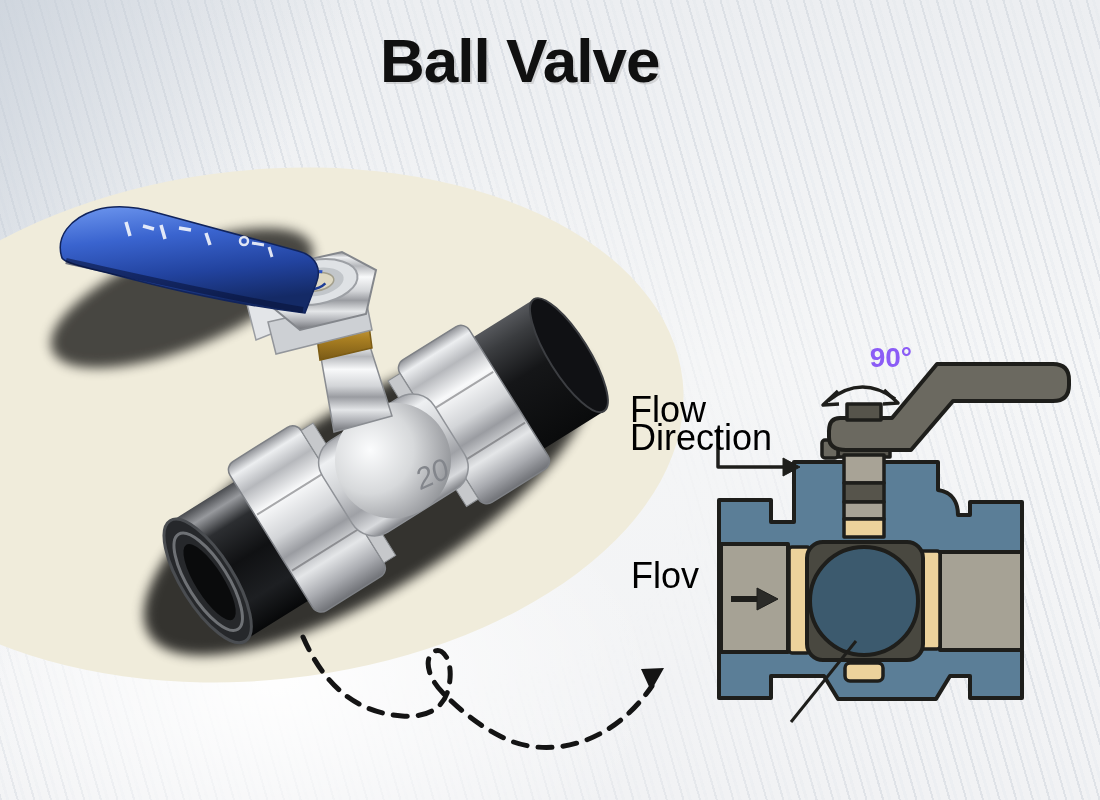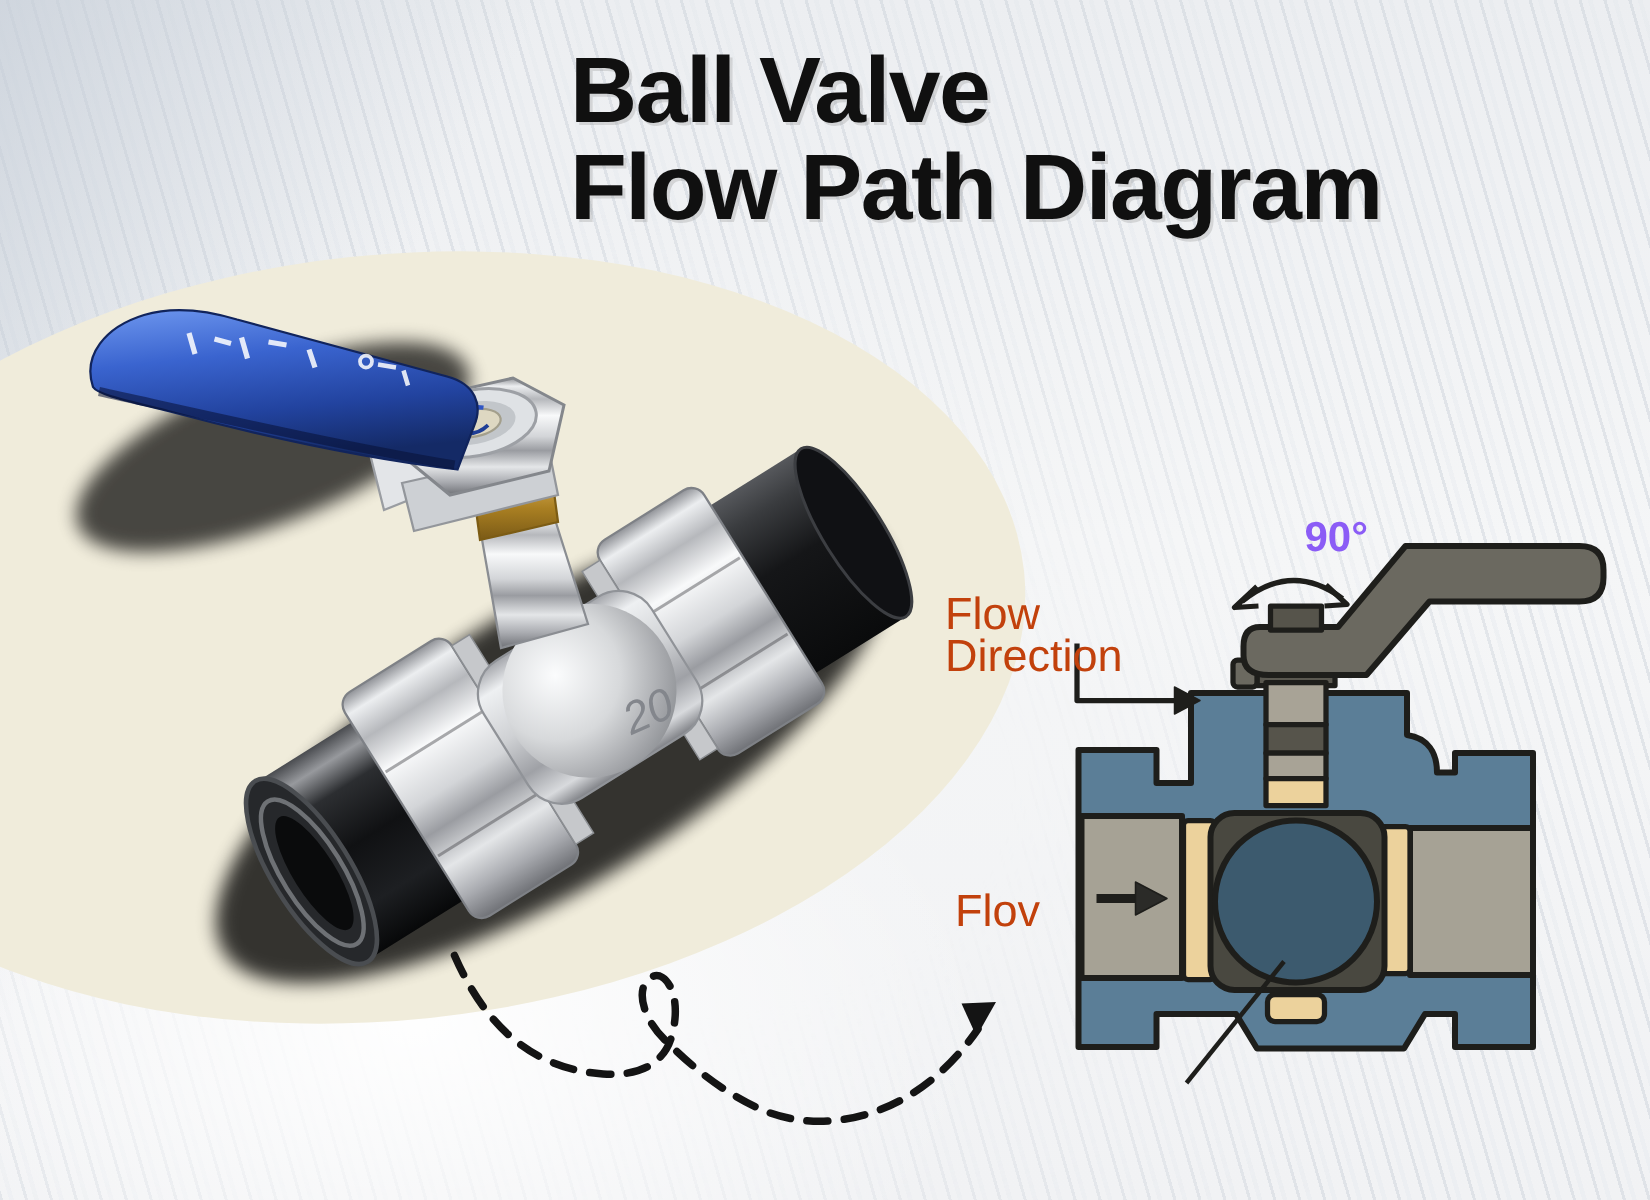--- a/index.html
+++ b/index.html
@@ -17,23 +17,23 @@
        background:linear-gradient(118deg, rgba(198,206,216,.75) 0%, rgba(198,206,216,0) 24%);}
   .bg-glow{position:absolute;left:-10%;top:55%;width:70%;height:60%;
        background:radial-gradient(closest-side, rgba(255,255,255,.95), rgba(255,255,255,0));}
   .cream-ellipse{position:absolute;left:-165px;top:170px;width:850px;height:510px;
        border-radius:50%;background:#f0ecdb;transform:rotate(-6deg);}
   svg.scene{position:absolute;left:0;top:0;}
 
   .title{position:absolute;left:380px;top:28px;width:682px;
        color:#101010;font-weight:bold;font-size:62px;line-height:65px;letter-spacing:-1px;
        text-shadow:2px 2px 0 rgba(150,150,150,.30);}
-  .dlabel{position:absolute;color:#c2410c;font-size:30px;line-height:28px;}
+  .dlabel{position:absolute;color:#000000;font-size:36px;line-height:28px;}
   .label-flow-top{left:630px;top:396px;width:180px;}
-  .label-flov-left{left:596px;top:562px;width:138px;text-align:center;margin-top:32px;}
+  .label-flov-left{left:596px;top:562px;width:138px;text-align:center;}
   .label-sealing{left:696px;top:719px;width:140px;line-height:31px;}
   .label-angle{left:840px;top:344px;width:72px;text-align:right;
        font-size:28px;font-weight:bold;color:#8b5cf6;}
 </style>
 </head>
 <body>
 
 <div class="bg-base"></div>
 <div class="bg-streaks"></div>
 <div class="bg-corner"></div>
@@ -219,21 +219,20 @@
       <line x1="731" y1="599" x2="760" y2="599" stroke-width="6"></line>
       <polygon points="778,599 757,588 757,610" fill="#2b2b28" stroke-width="1"></polygon>
     </g>
 
     <line x1="791" y1="722" x2="856" y2="641" fill="none" stroke-width="3"></line>
   </g>
 </svg>
 
 <div class="title">
   <div>Ball Valve</div>
-  <div>Flow Path Diagram</div>
 </div>
 
 <div class="dlabel label-angle">90°</div>
 
 <div class="dlabel label-flow-top">Flow Direction</div>
 
 <div class="dlabel label-flov-left">
   <div>Flov</div>
 </div>
 

